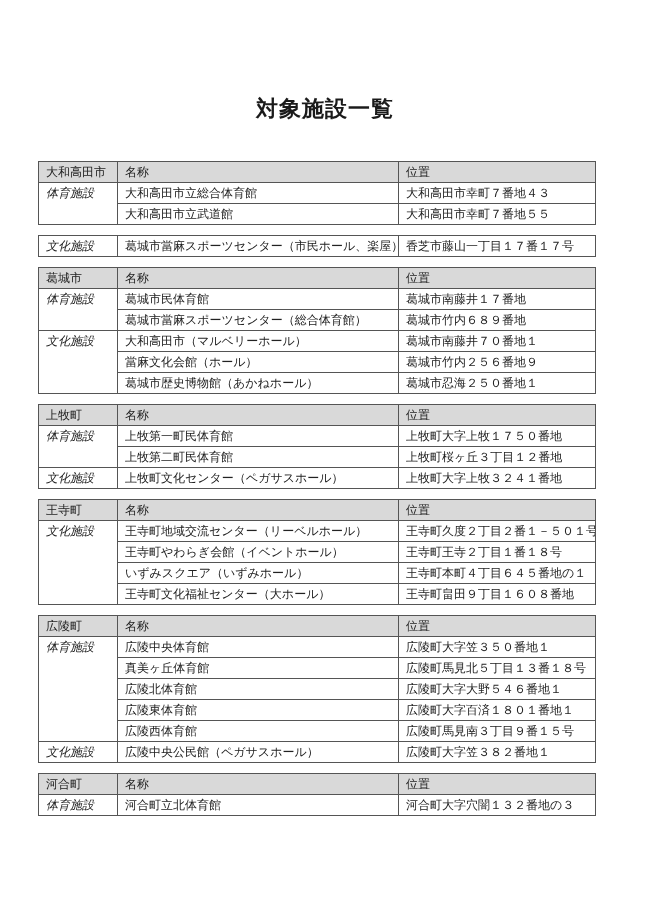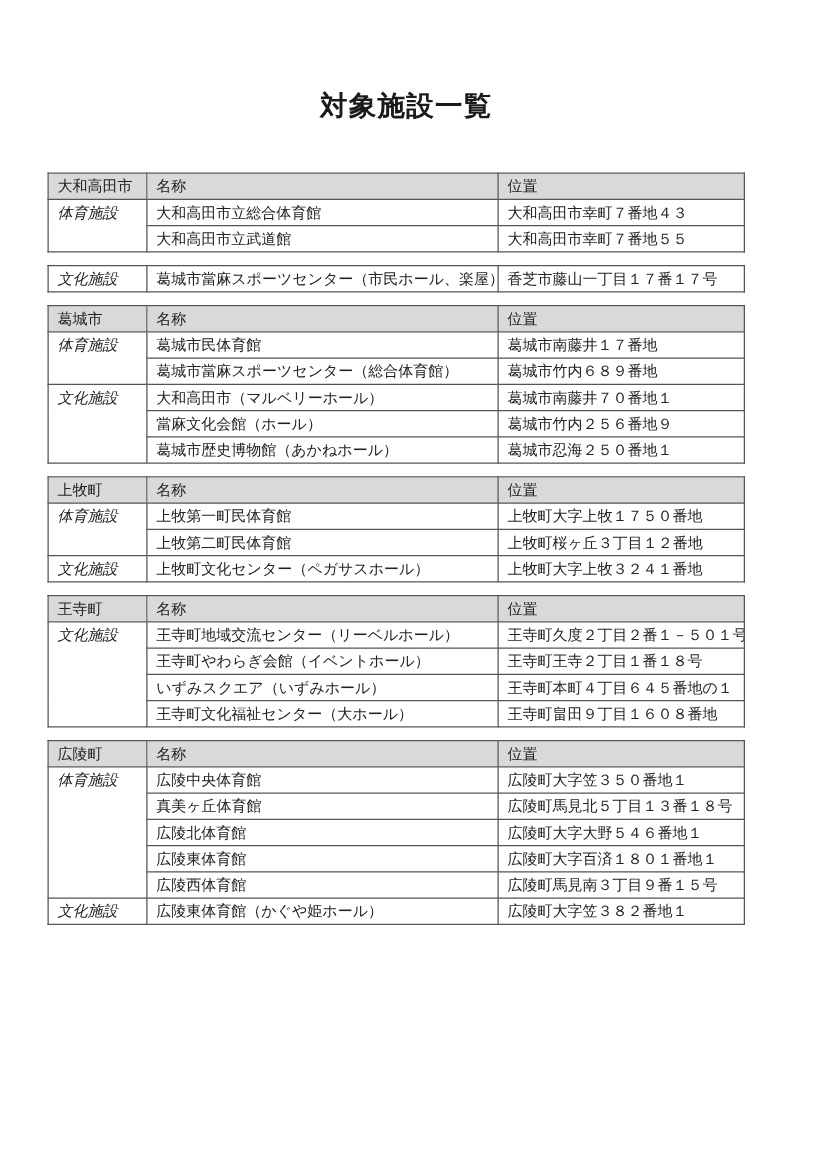--- a/index.html
+++ b/index.html
@@ -14,21 +14,21 @@
   .page{
     position:relative;
     width:650px;
     height:919px;
     background:var(--page-bg);
     font-family:"DejaVu Serif","Liberation Serif",serif;
     color:var(--text);
     overflow:hidden;
   }
   .doc-title{
-    padding-top:72px;
+    padding-top:95px;
     text-align:center;
     font-family:"DejaVu Sans","Liberation Sans",sans-serif;
     font-weight:bold;
     font-size:22px;
     line-height:28px;
     letter-spacing:1px;
     color:#1a1a1a;
   }
   .tables-container{
     margin-top:38px;
@@ -230,19 +230,38 @@
           <tr>
             <td>広陵東体育館</td>
             <td>広陵町大字百済１８０１番地１</td>
           </tr>
           <tr>
             <td>広陵西体育館</td>
             <td>広陵町馬見南３丁目９番１５号</td>
           </tr>
           <tr>
             <td class="cat" rowspan="1">文化施設</td>
-            <td>広陵東体育館（かぐや姫ホール）</td>
+            <td>広陵中央公民館（ペガサスホール）</td>
             <td>広陵町大字笠３８２番地１</td>
+          </tr>
+        </tbody>
+      </table>
+      <table class="facility-table">
+        <colgroup>
+          <col class="c1">
+          <col class="c2">
+          <col class="c3">
+        </colgroup>
+        <tbody>
+          <tr class="head">
+            <td>河合町</td>
+            <td>名称</td>
+            <td>位置</td>
+          </tr>
+          <tr>
+            <td class="cat" rowspan="1">体育施設</td>
+            <td>河合町立北体育館</td>
+            <td>河合町大字穴闇１３２番地の３</td>
           </tr>
         </tbody>
       </table>
     </div>
 </div>
 
 </body></html>

